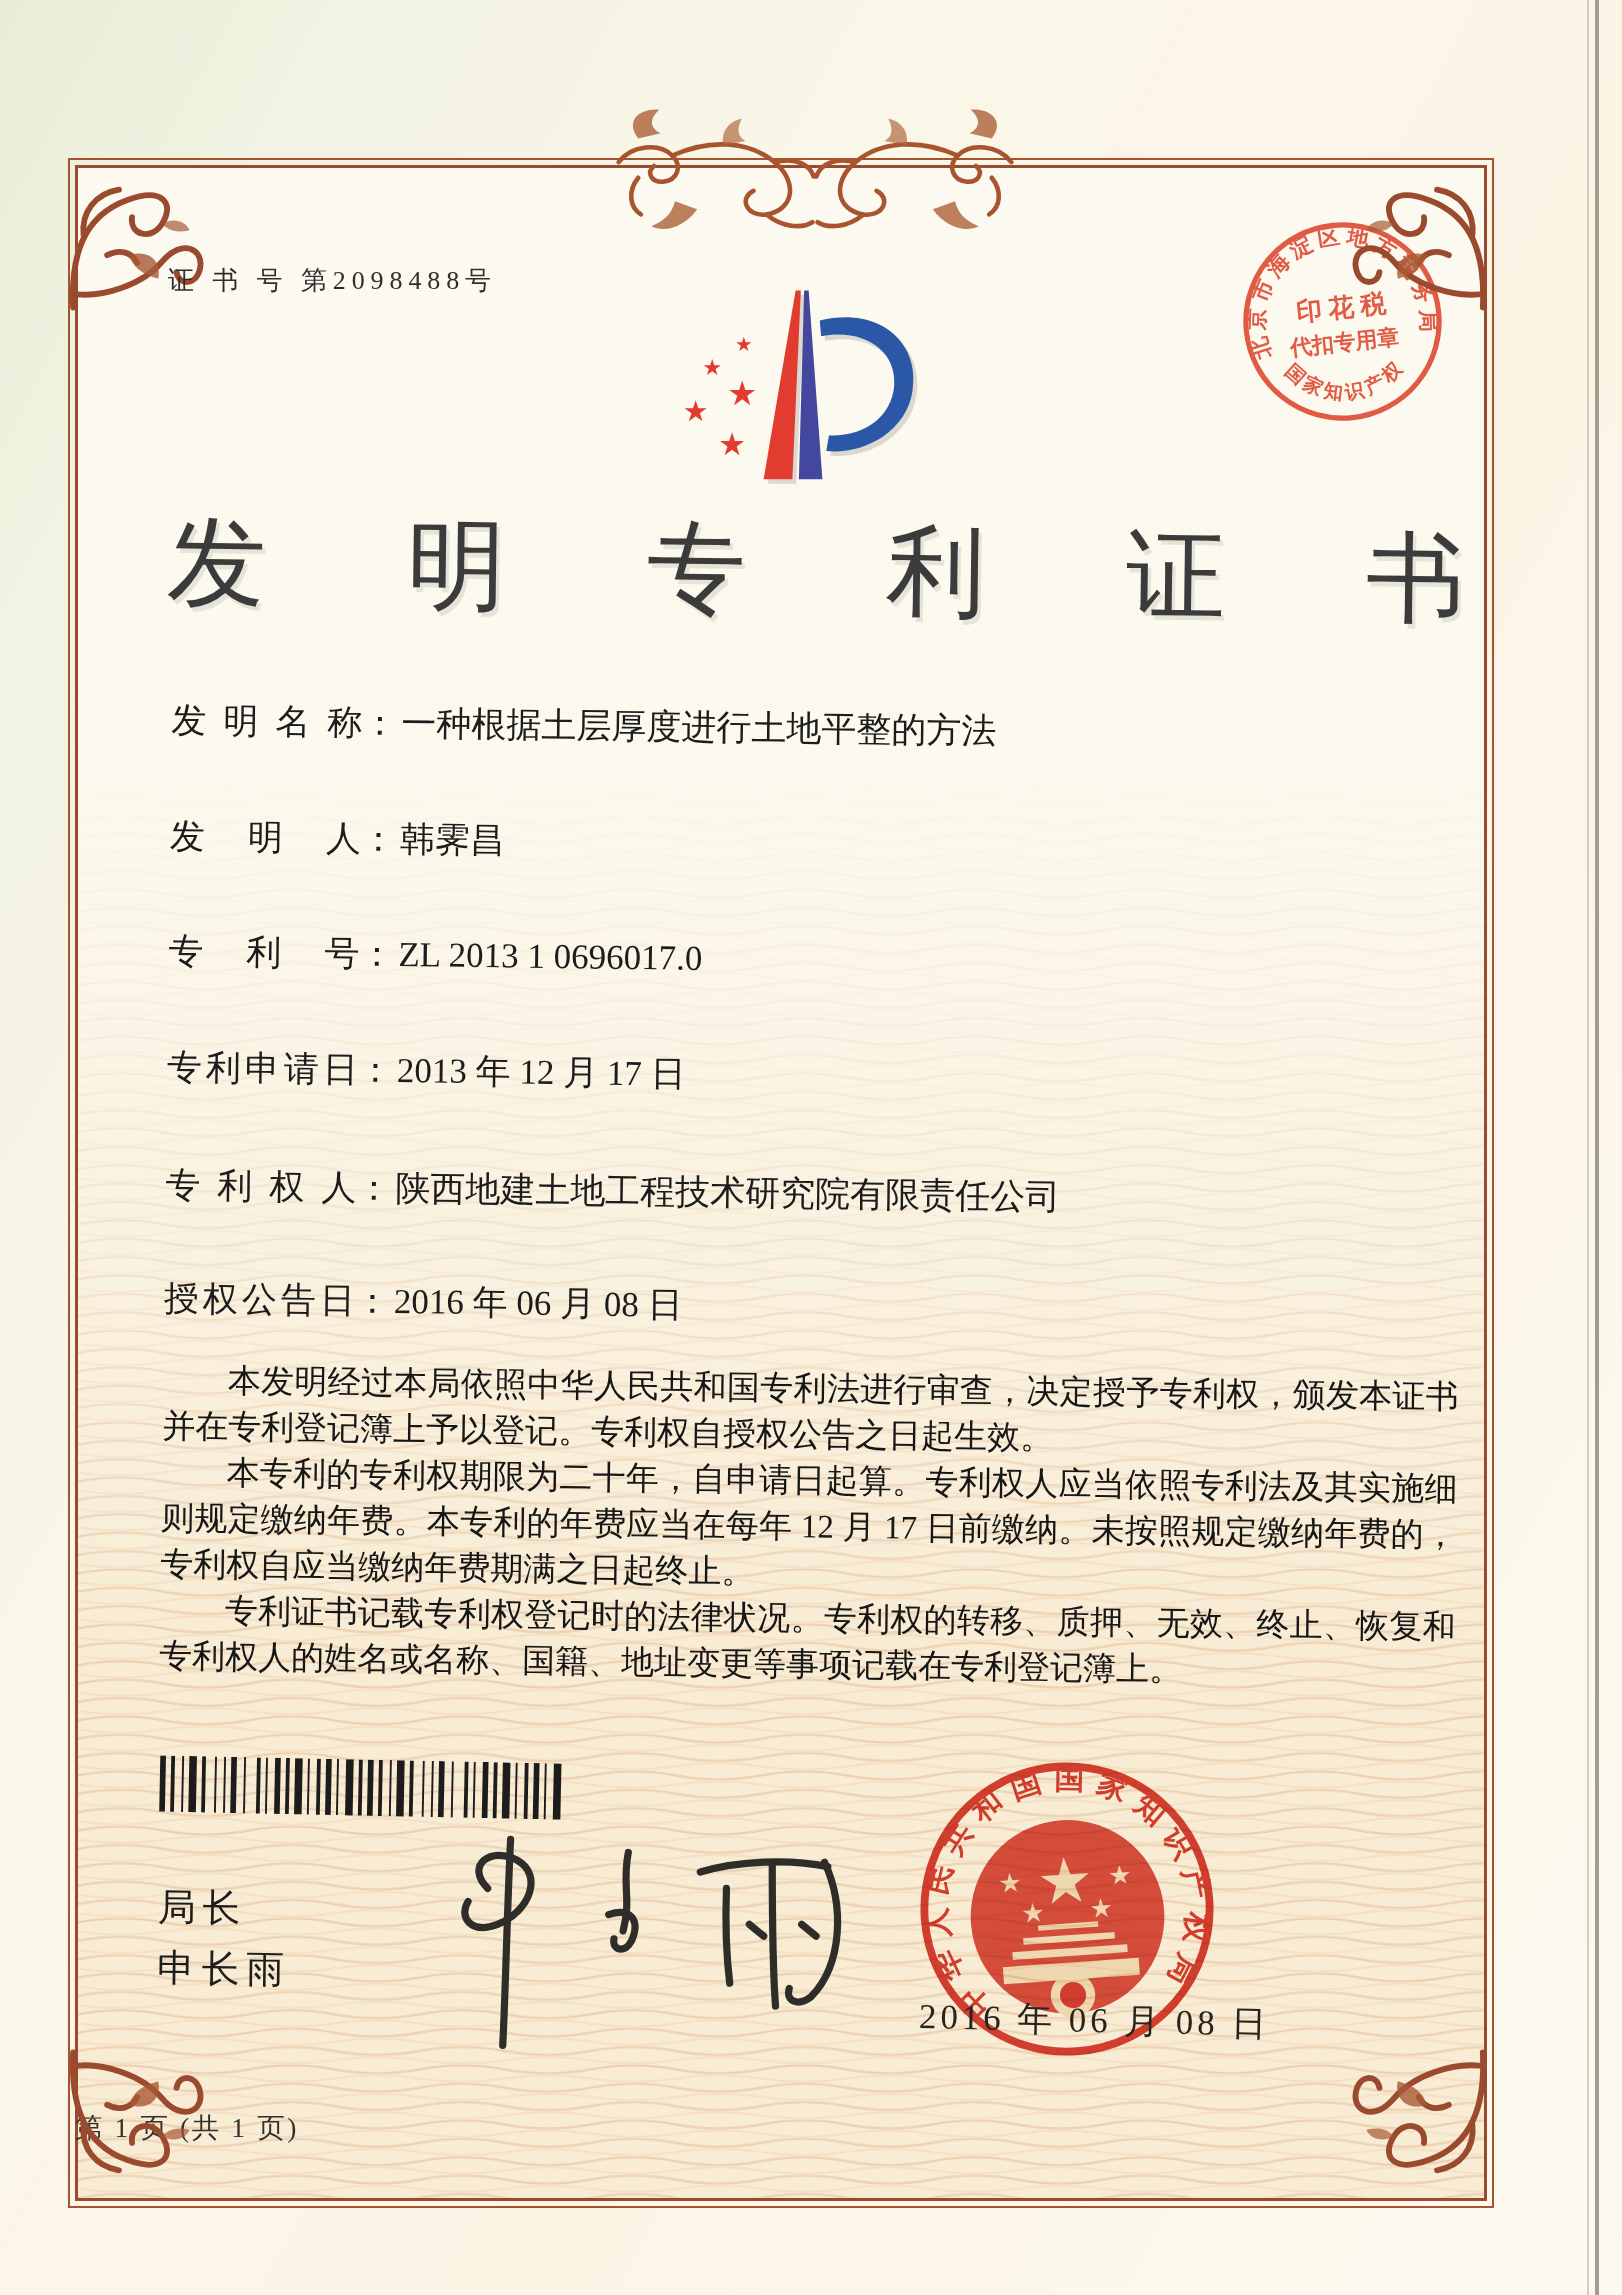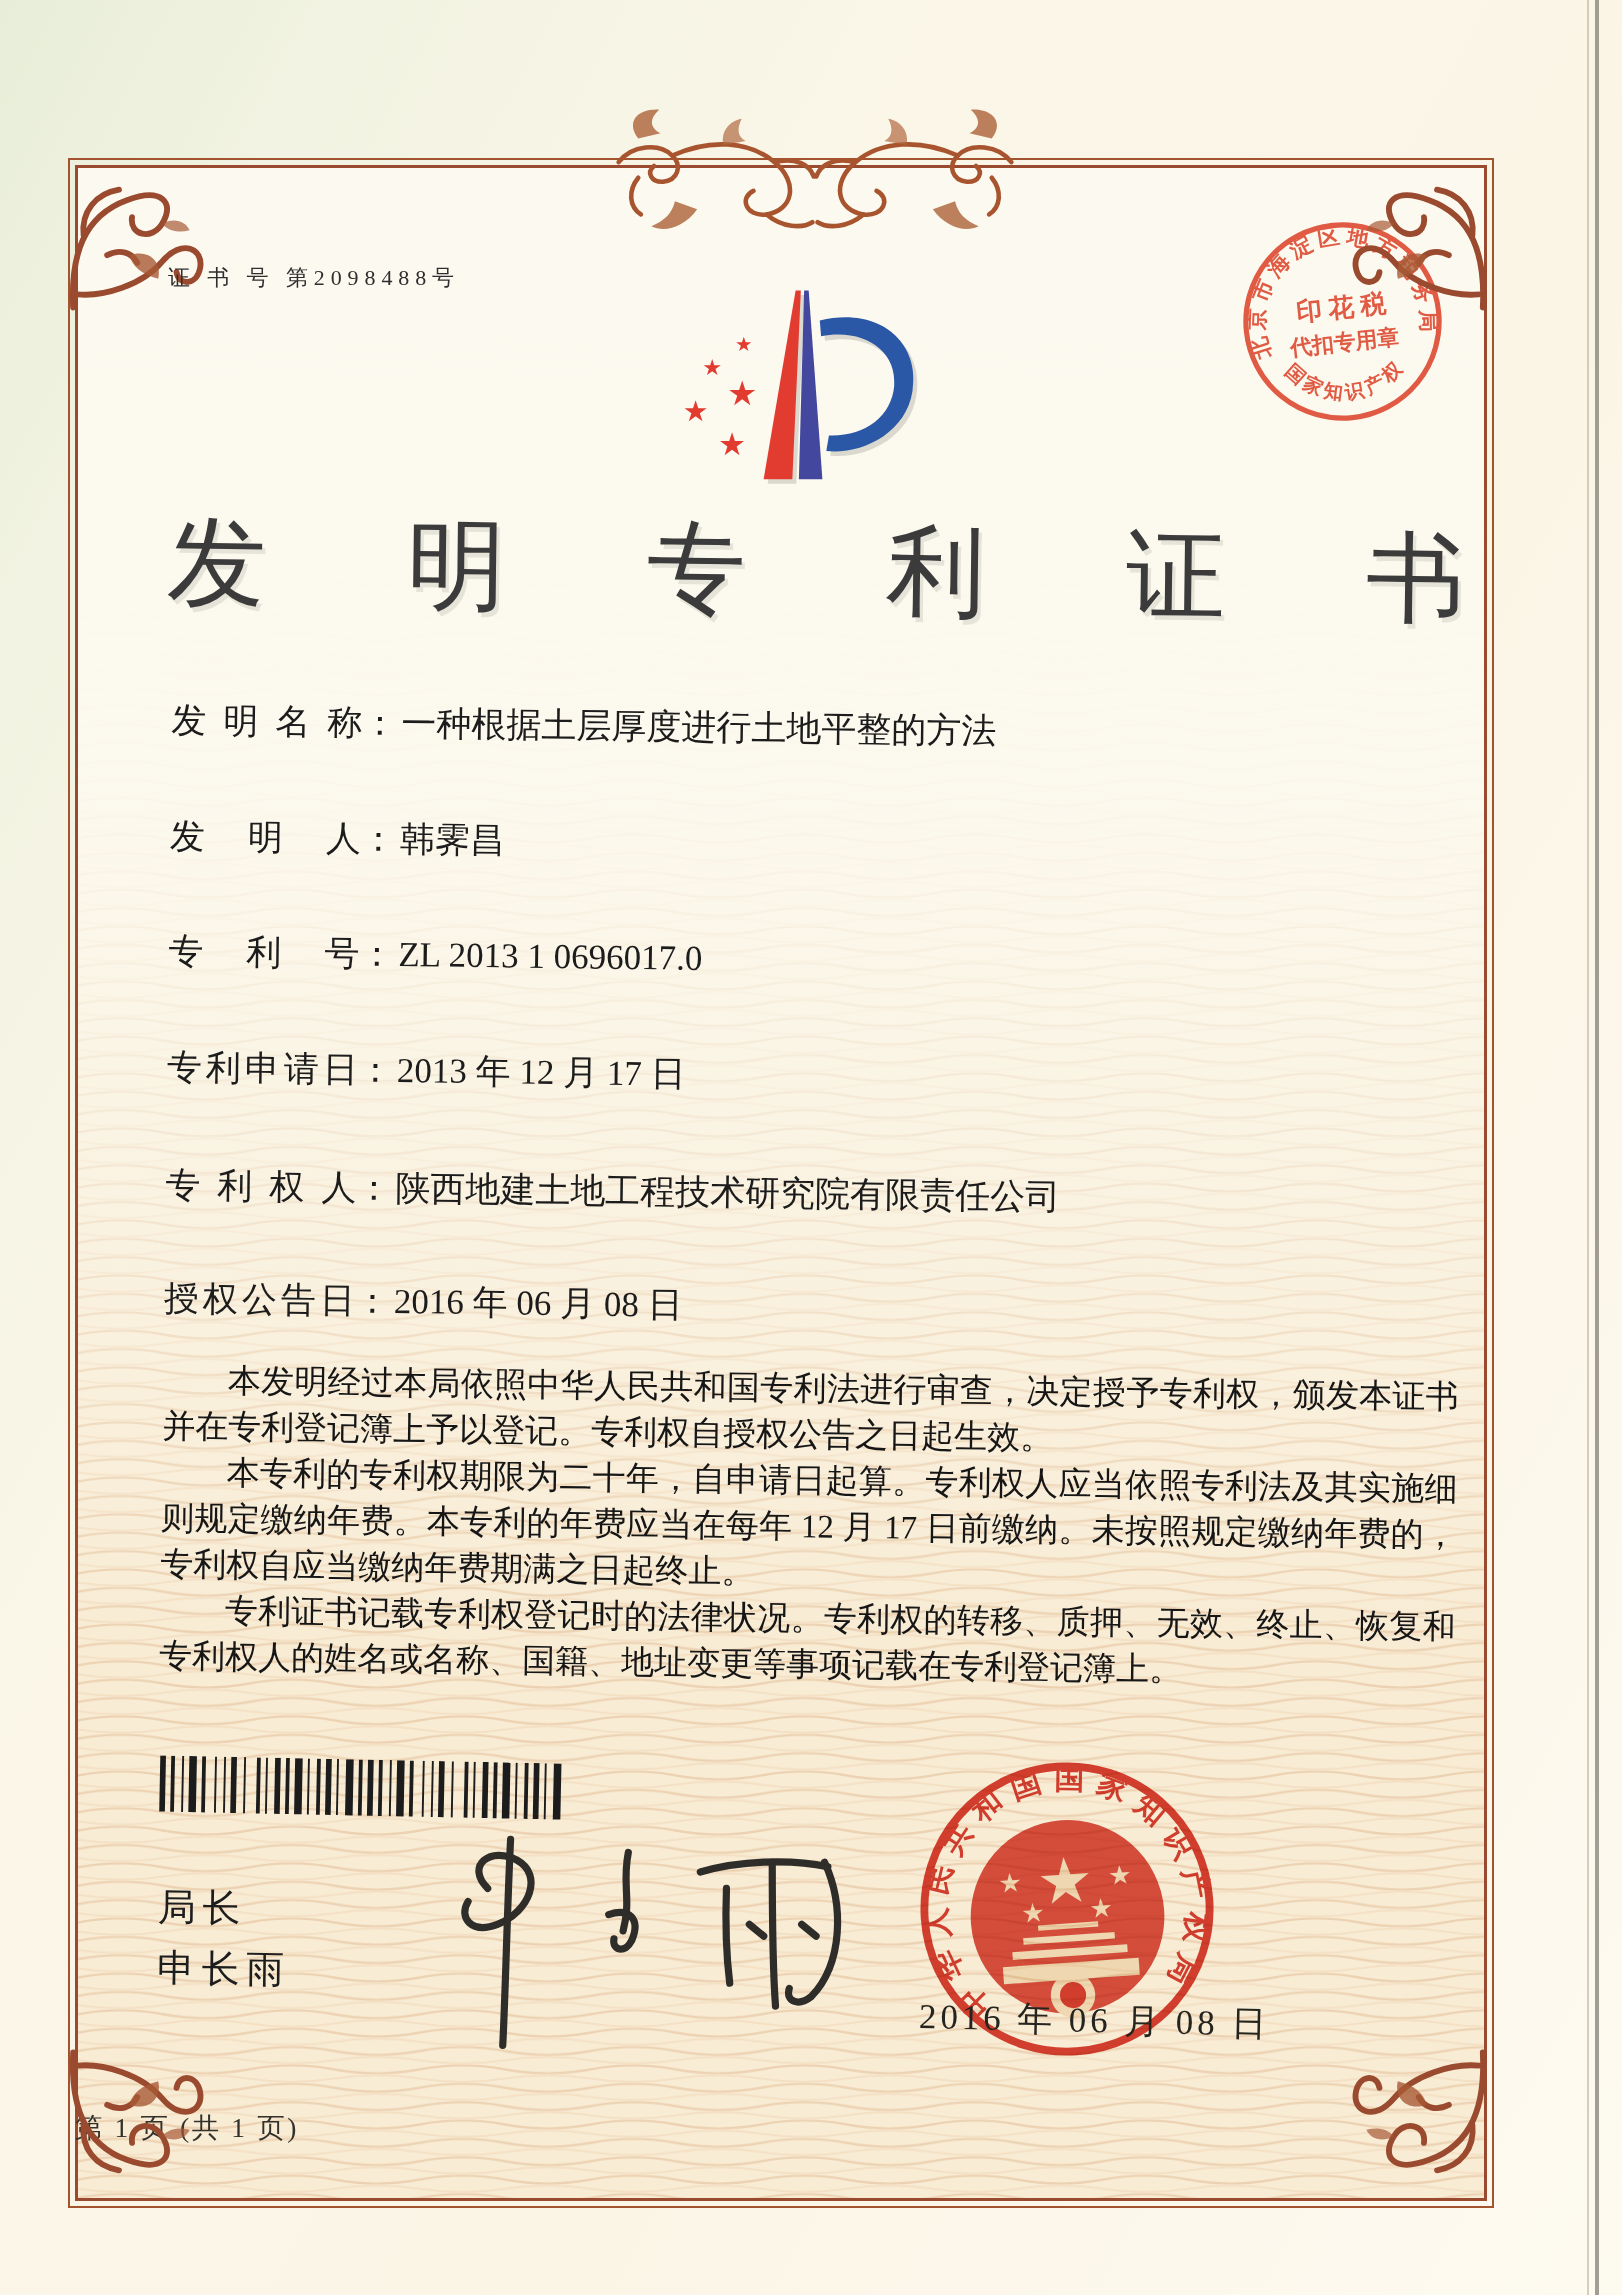--- a/index.html
+++ b/index.html
@@ -24,21 +24,21 @@
   .corner{position:absolute;width:157px;height:157px;pointer-events:none;}
   #c-tl{left:64px;top:157px;}
   .c-tr{left:1335px;top:157px;transform:scaleX(-1);}
   .c-bl{left:64px;top:2046px;transform:scaleY(-1);}
   .c-br{left:1335px;top:2046px;transform:scale(-1,-1);}
   .dragon{position:absolute;width:216px;height:151px;top:99px;}
   #d-left{left:599px;}
   .d-right{left:815px;transform:scaleX(-1);}
   
   .tilt{position:absolute;inset:0;transform:rotate(.75deg);transform-origin:785px 916px;}
-  .cert-no{position:absolute;left:168px;top:263px;font-size:22px;letter-spacing:5.9px;color:#2e2e2e;}
+  .cert-no{position:absolute;left:168px;top:263px;font-size:26px;letter-spacing:5.9px;color:#2e2e2e;}
   .doc-title{
     position:absolute;left:0;top:505px;width:1623px;text-align:center;
     font-size:99px;color:#3b3b3b;letter-spacing:58px;text-indent:58px;font-weight:400;
     text-shadow:3.3px 4.6px 0 rgba(190,188,176,.35);
   }
   .frow{position:absolute;left:169px;font-size:35px;color:#1c1c1c;white-space:nowrap;}
   .flabel{display:inline-block;width:191px;text-align:justify;text-align-last:justify;}
   .fcolon{display:inline-block;}
   .fvalue{display:inline-block;margin-left:3.9px;}
   #row0{top:705px;} #row1{top:821px;} #row2{top:936px;}

